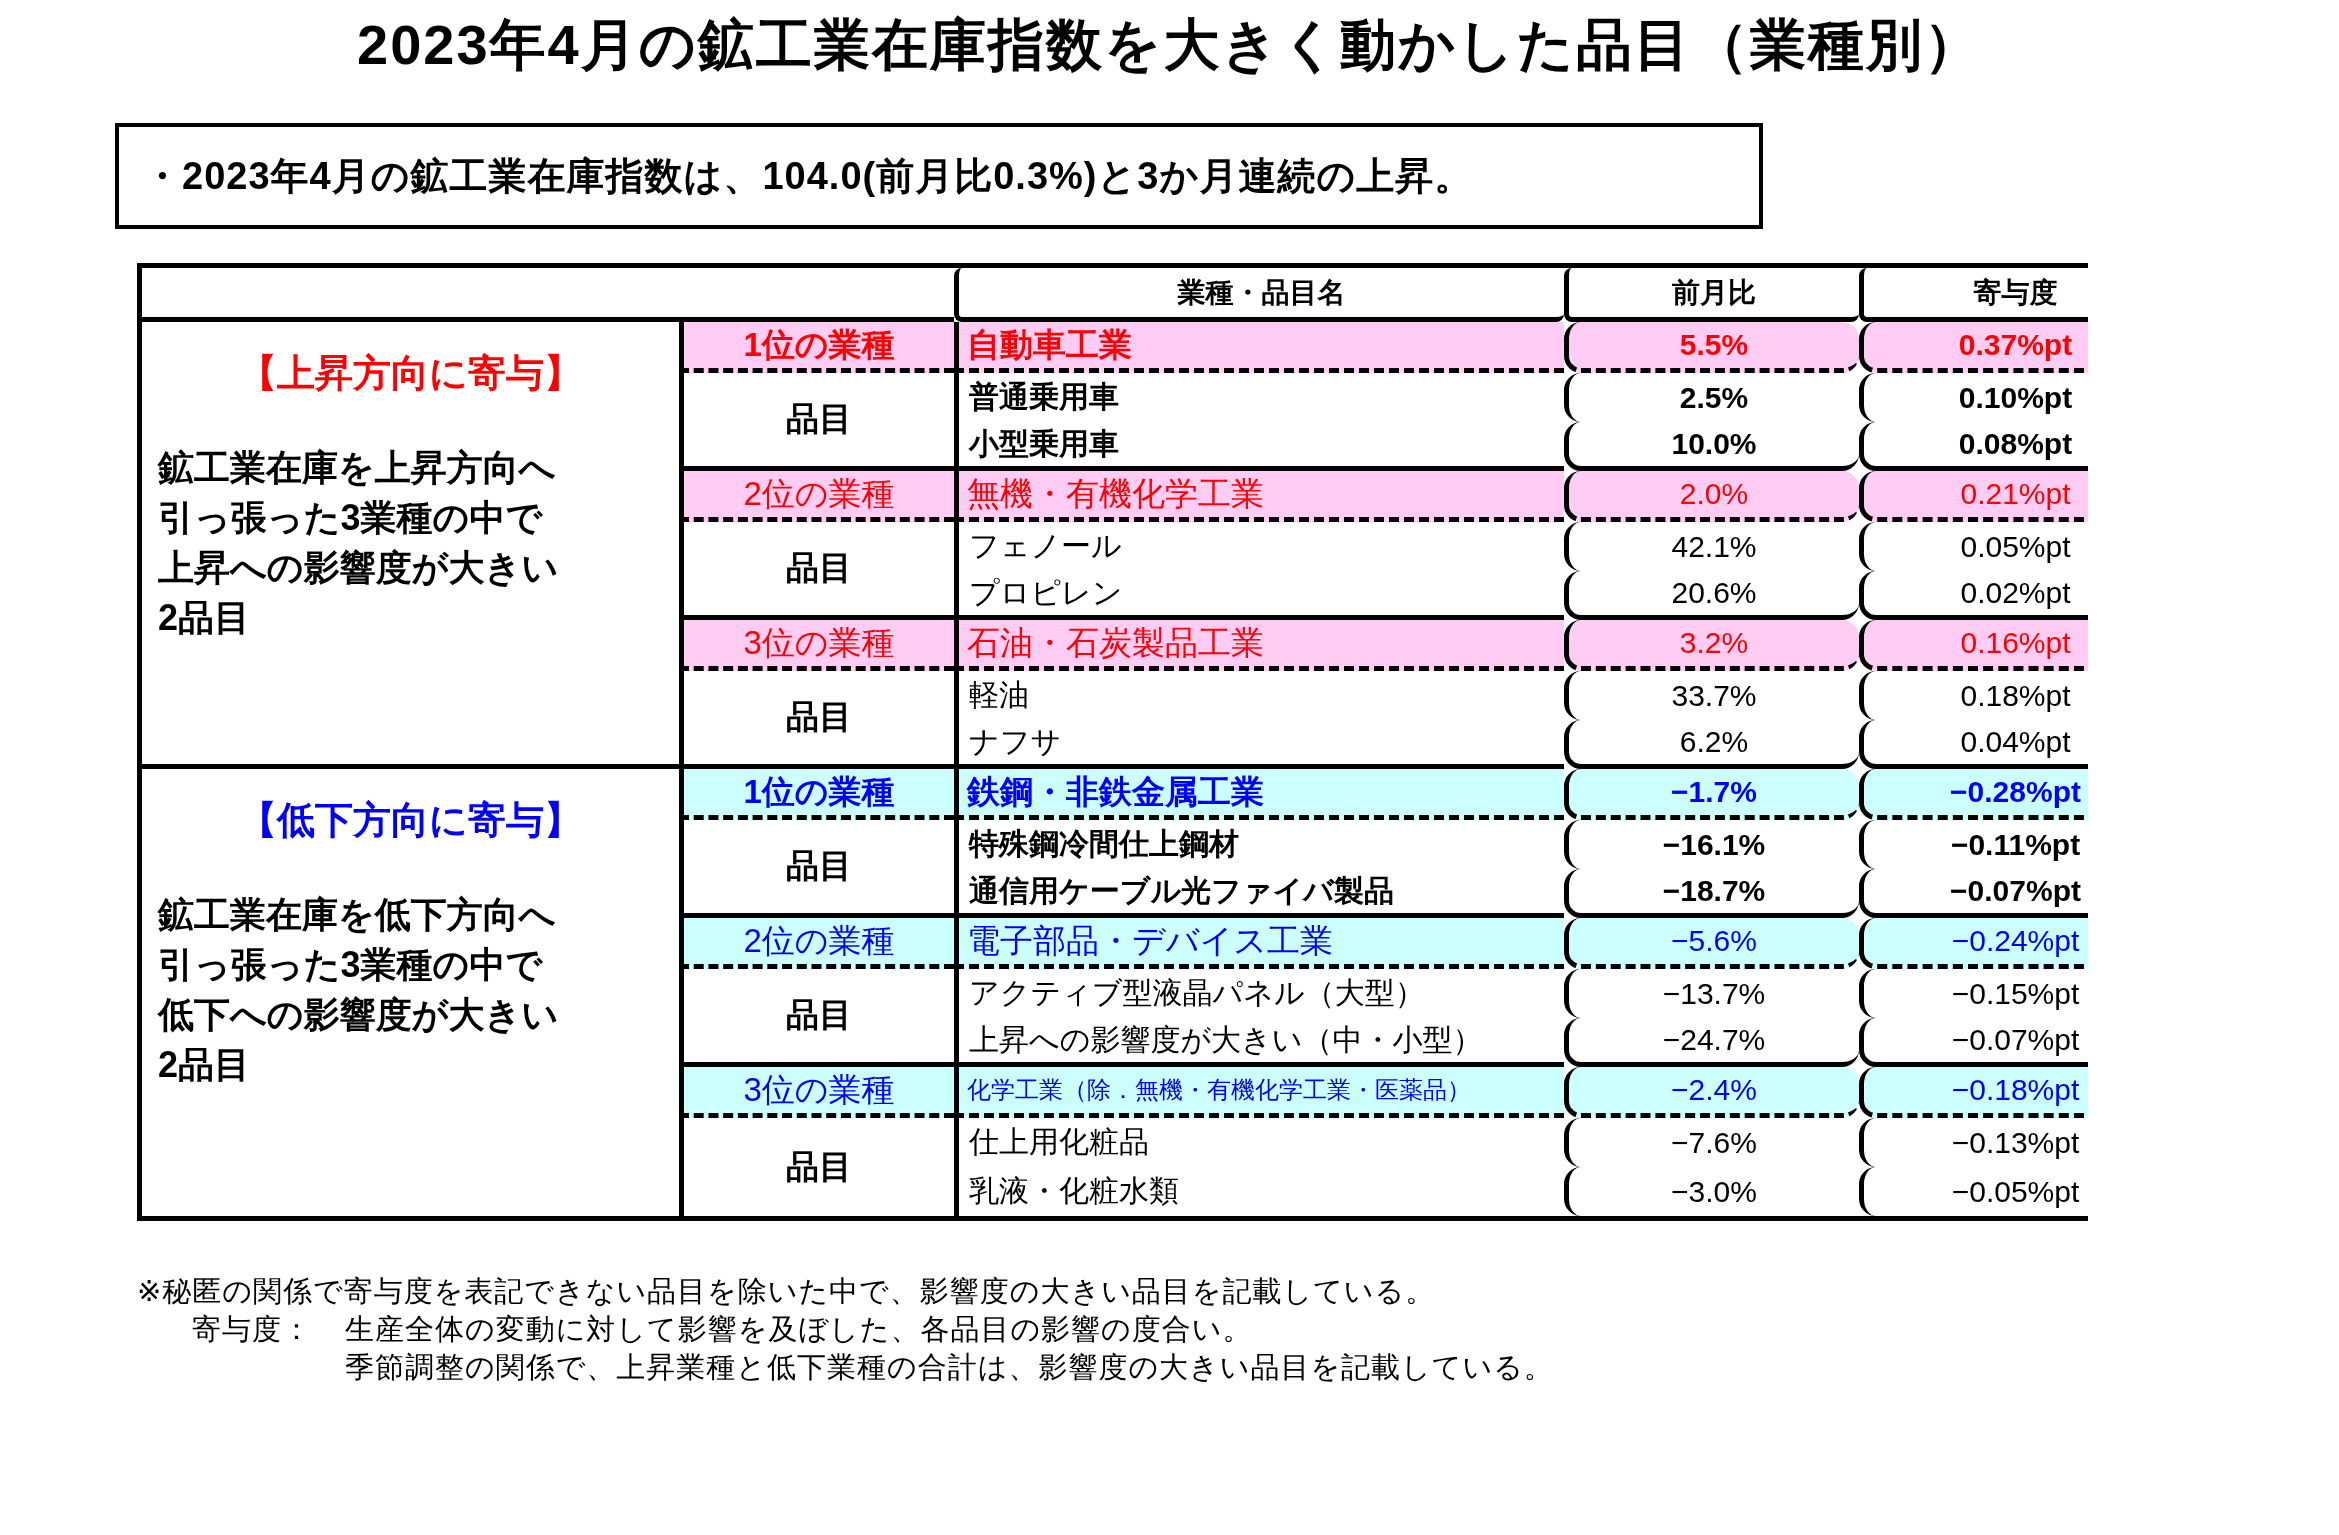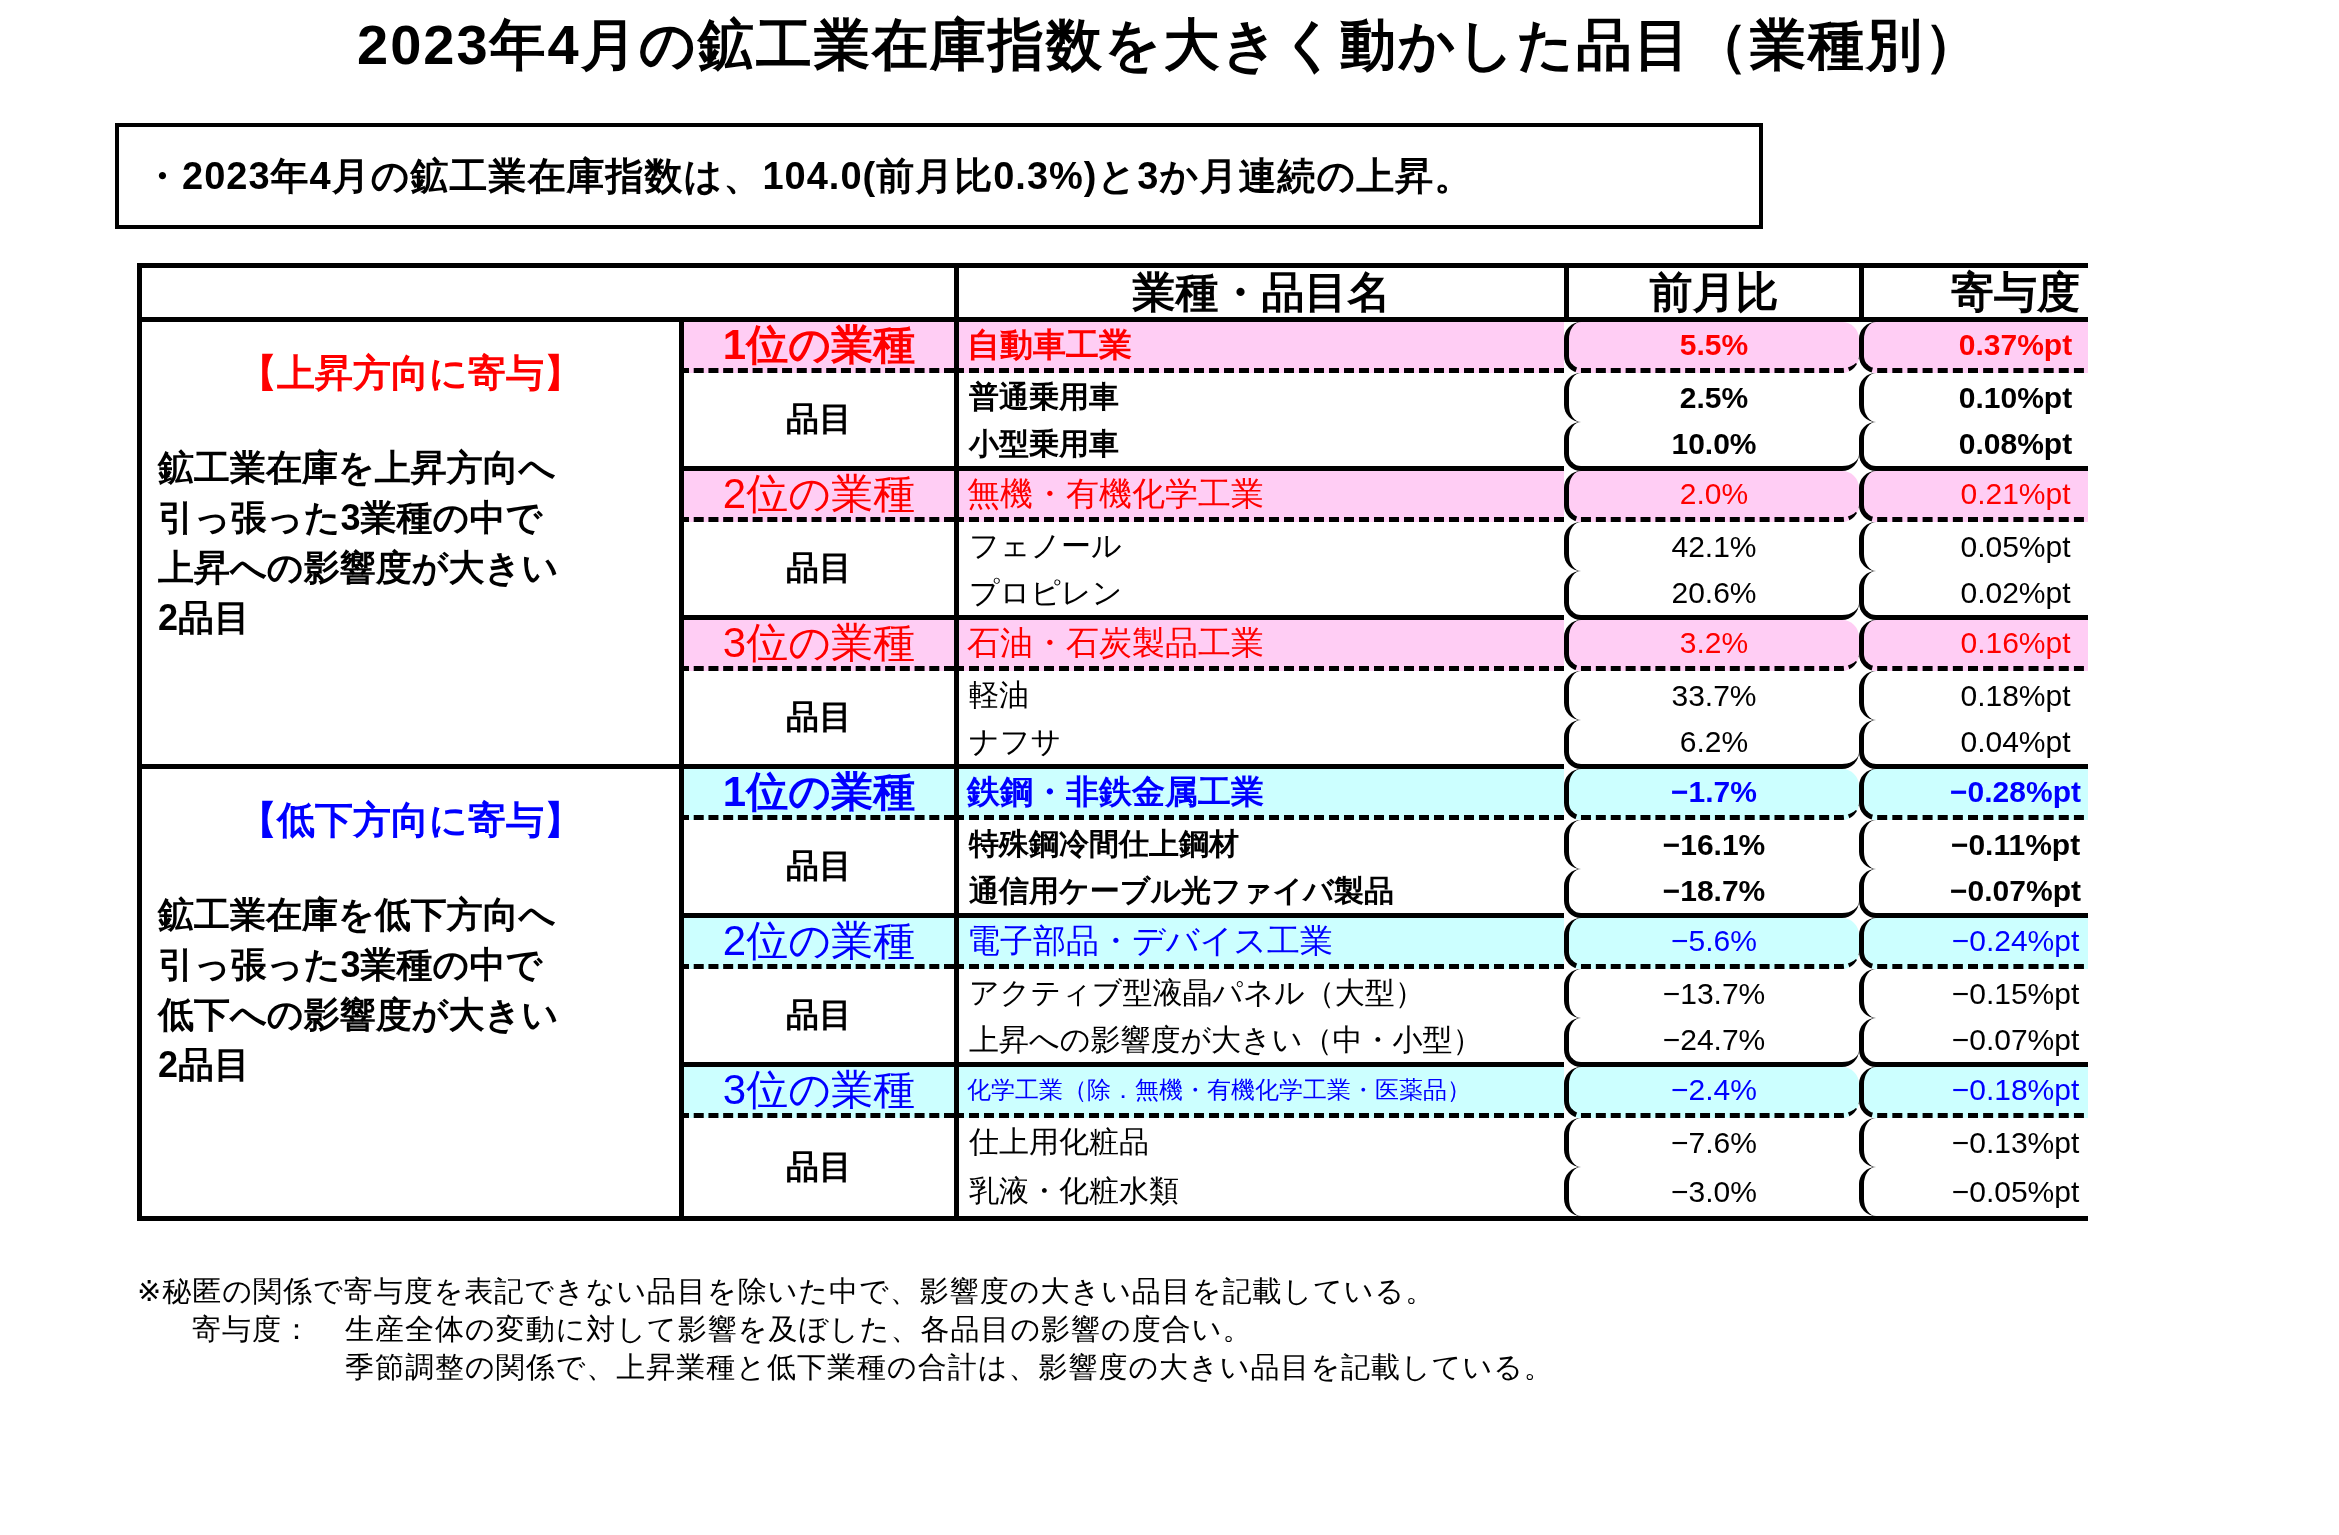--- a/index.html
+++ b/index.html
@@ -16,22 +16,22 @@
        border:5px solid #000;}
   .cell{display:flex;align-items:center;box-sizing:border-box;overflow:hidden;white-space:nowrap;}
   .bl{border-left:5px solid #000;}
   .bb{border-bottom:5px solid #000;}
   .bbd{border-bottom:5px dashed #000;}
   .pink{background:#FFCDF4;}
   .cyan{background:#CCFFFF;}
   .red{color:#FF0000;}
   .blue{color:#0000FF;}
   .b{font-weight:bold;}
-  .hdr{font-size:43px;font-weight:bold;justify-content:center;}
-  .rank{font-size:42px;justify-content:center;}
+  .hdr{font-size:28px;font-weight:bold;justify-content:center;border-radius:8px;}
+  .rank{font-size:33px;justify-content:center;}
   .ind{font-size:33px;padding-left:8px;}
   .ind.small{font-size:24px;}
   .itm{font-size:30px;padding-left:10px;}
   .val{font-size:30px;justify-content:center;border-radius:17px;}
   .plabel{font-size:33px;font-weight:bold;justify-content:center;}
   .desc{flex-direction:column;align-items:stretch;justify-content:flex-start;}
   .desc-head{font-size:38px;font-weight:bold;text-align:center;margin-top:26px;}
   .desc-body{margin-top:44px;padding-left:16px;font-size:36px;font-weight:bold;line-height:50px;}
   .fn{position:absolute;font-size:29px;letter-spacing:1px;}
 </style>

